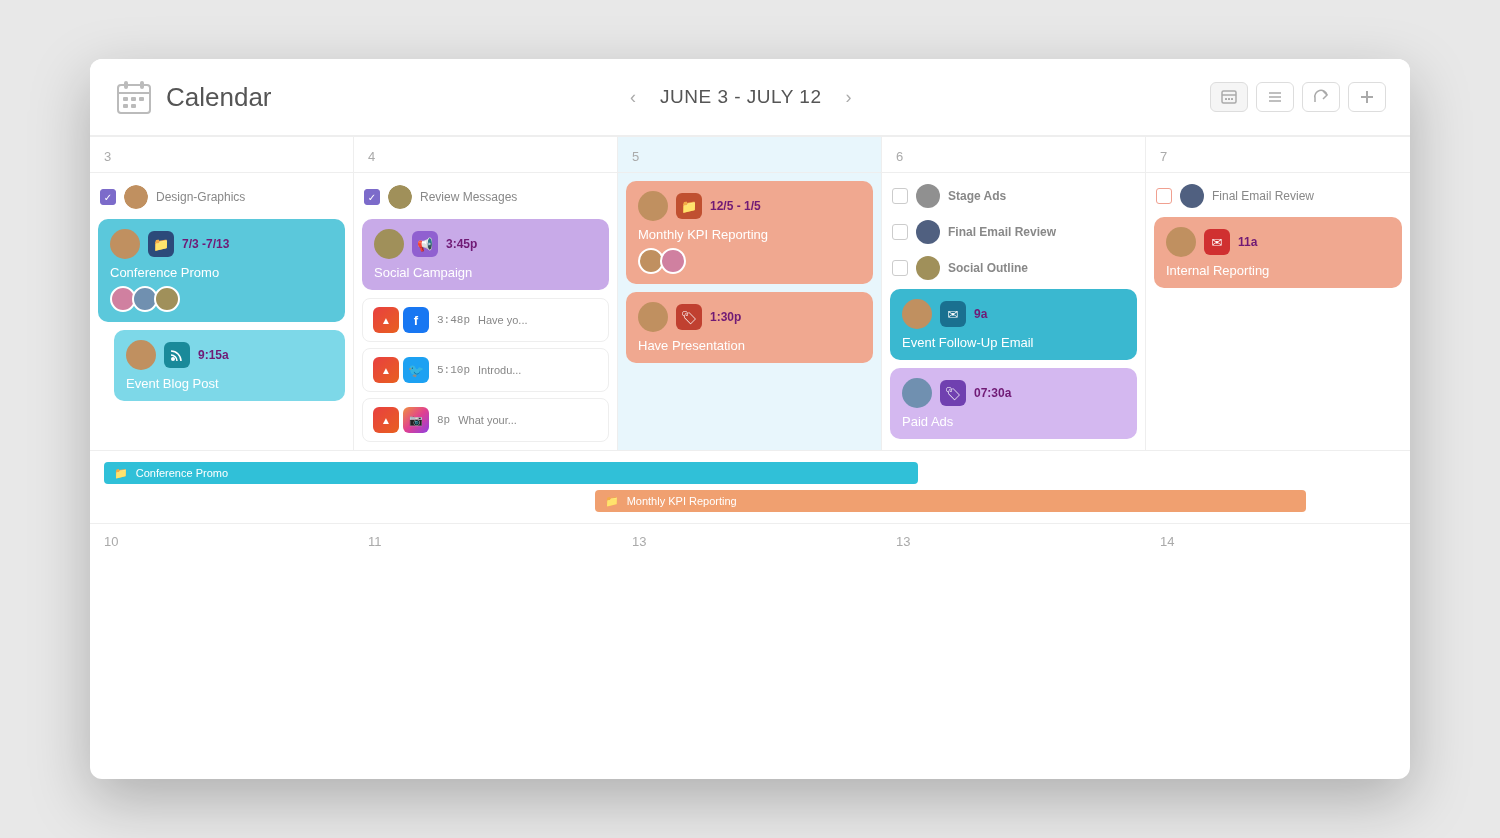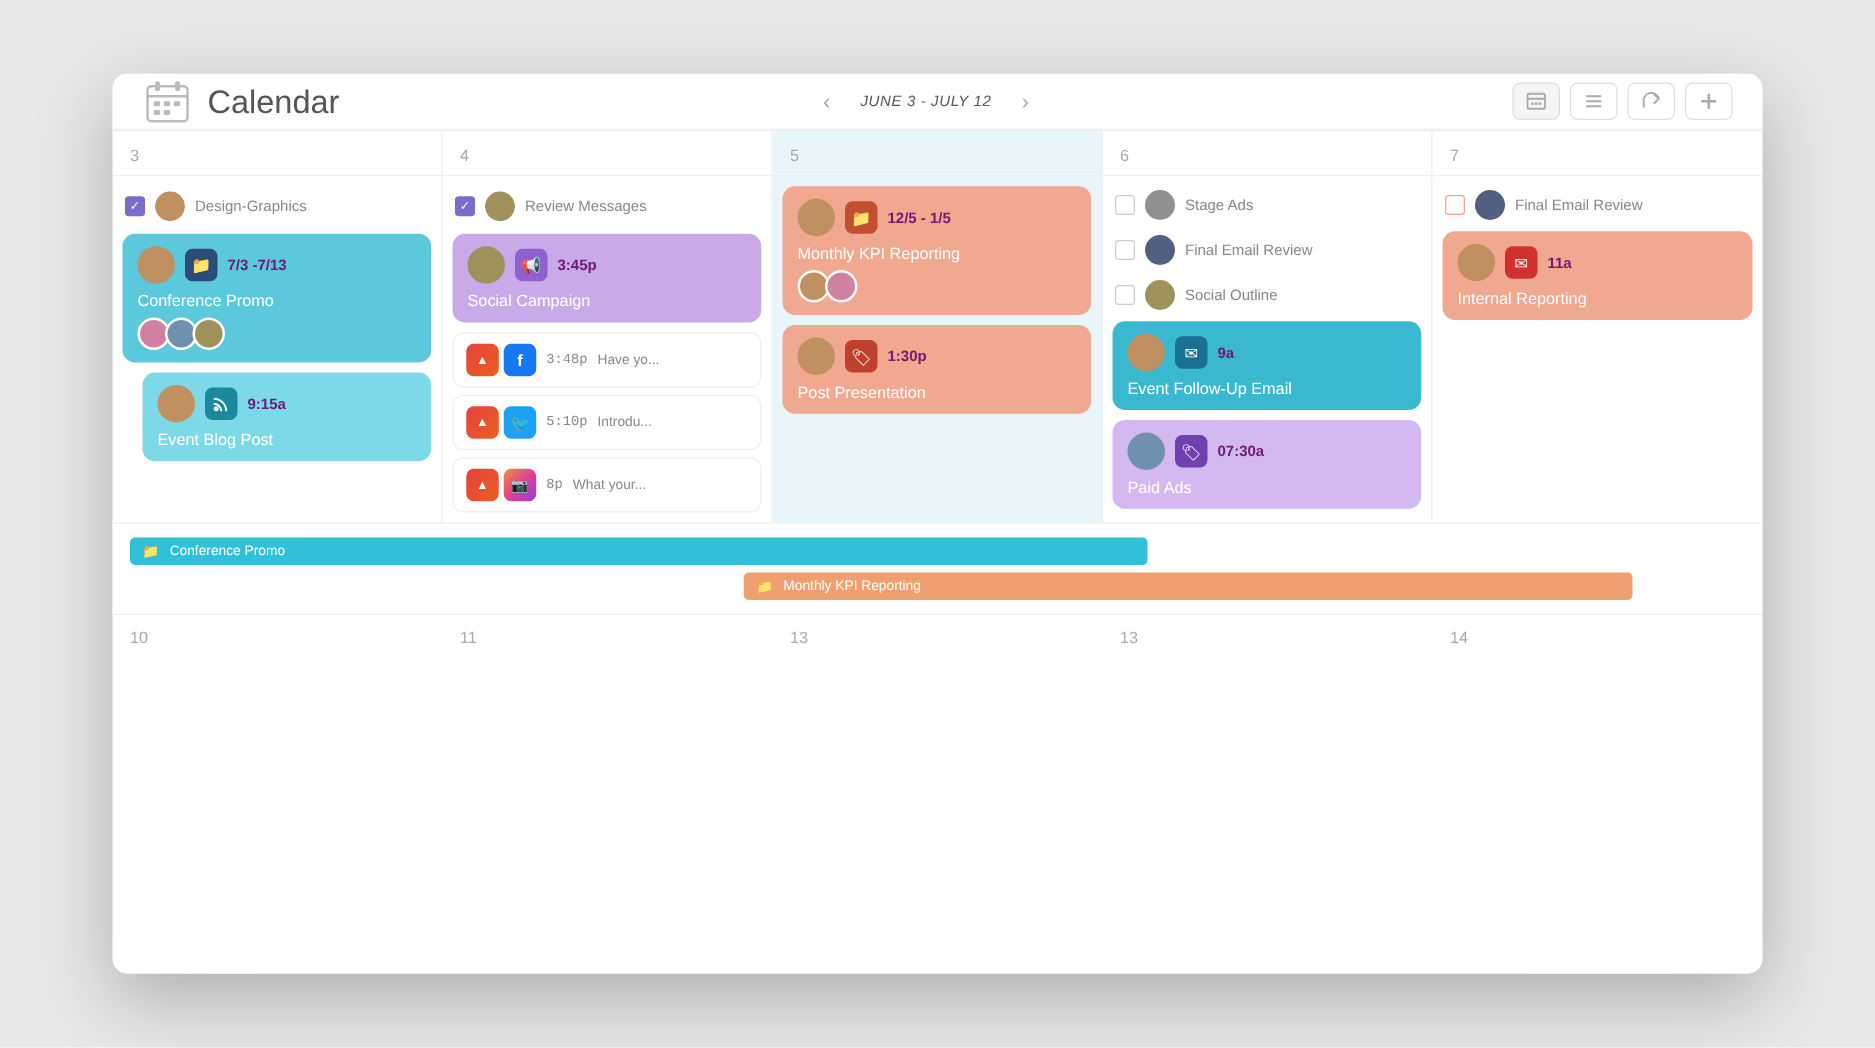--- a/index.html
+++ b/index.html
@@ -19,21 +19,21 @@
       box-shadow: 0 20px 60px rgba(0,0,0,0.25);
       width: 1320px;
       min-height: 720px;
       overflow: hidden;
       position: relative;
     }
 
     
     .header {
       background: white;
-      padding: 2px 24px;
+      padding: 18px 24px;
       display: flex;
       align-items: center;
       border-bottom: 1px solid #eee;
       position: relative;
       z-index: 10;
     }
 
     .header-left {
       display: flex;
       align-items: center;
@@ -56,25 +56,24 @@
     .nav-arrow {
       background: none;
       border: none;
       cursor: pointer;
       color: #aaa;
       font-size: 18px;
       padding: 4px 8px;
     }
 
     .date-range {
-      font-size: 12px;
+      font-size: 19px;
       font-weight: 500;
       color: #555;
       letter-spacing: 0.5px;
-      font-style: italic;
     }
 
     .header-actions {
       display: flex;
       align-items: center;
       gap: 8px;
     }
 
     .header-action-btn {
       background: none;
@@ -306,20 +305,21 @@
 
     .social-time { font-size: 11px; color: #888; font-family: Liberation Mono, monospace; }
     .social-text { font-size: 11px; color: #888; }
 
     
     .check-item {
       display: flex;
       align-items: center;
       gap: 8px;
       padding: 3px 2px;
+      font-weight: bold;
     }
 
     .check-box-sq {
       width: 16px;
       height: 16px;
       border: 1.5px solid #ccc;
       border-radius: 3px;
       flex-shrink: 0;
     }
 
@@ -573,21 +573,21 @@
               <div class="avatar-small av-pink"></div>
             </div>
           </div>
 
           <div class="event-card event-card-salmon">
             <div class="event-card-header">
               <div class="event-avatar av-brown"></div>
               <div class="event-icon-badge" style="background:#c04030;color:white;">🏷</div>
               <span class="event-time">1:30p</span>
             </div>
-            <div class="event-title">Post Presentation</div>
+            <div class="event-title">Have Presentation</div>
           </div>
         </div>
       </div>
 
       <div class="day-column">
         <div class="day-header">6</div>
         <div class="day-content">
 
           <div class="check-item">
             <div class="check-box-sq"></div>

